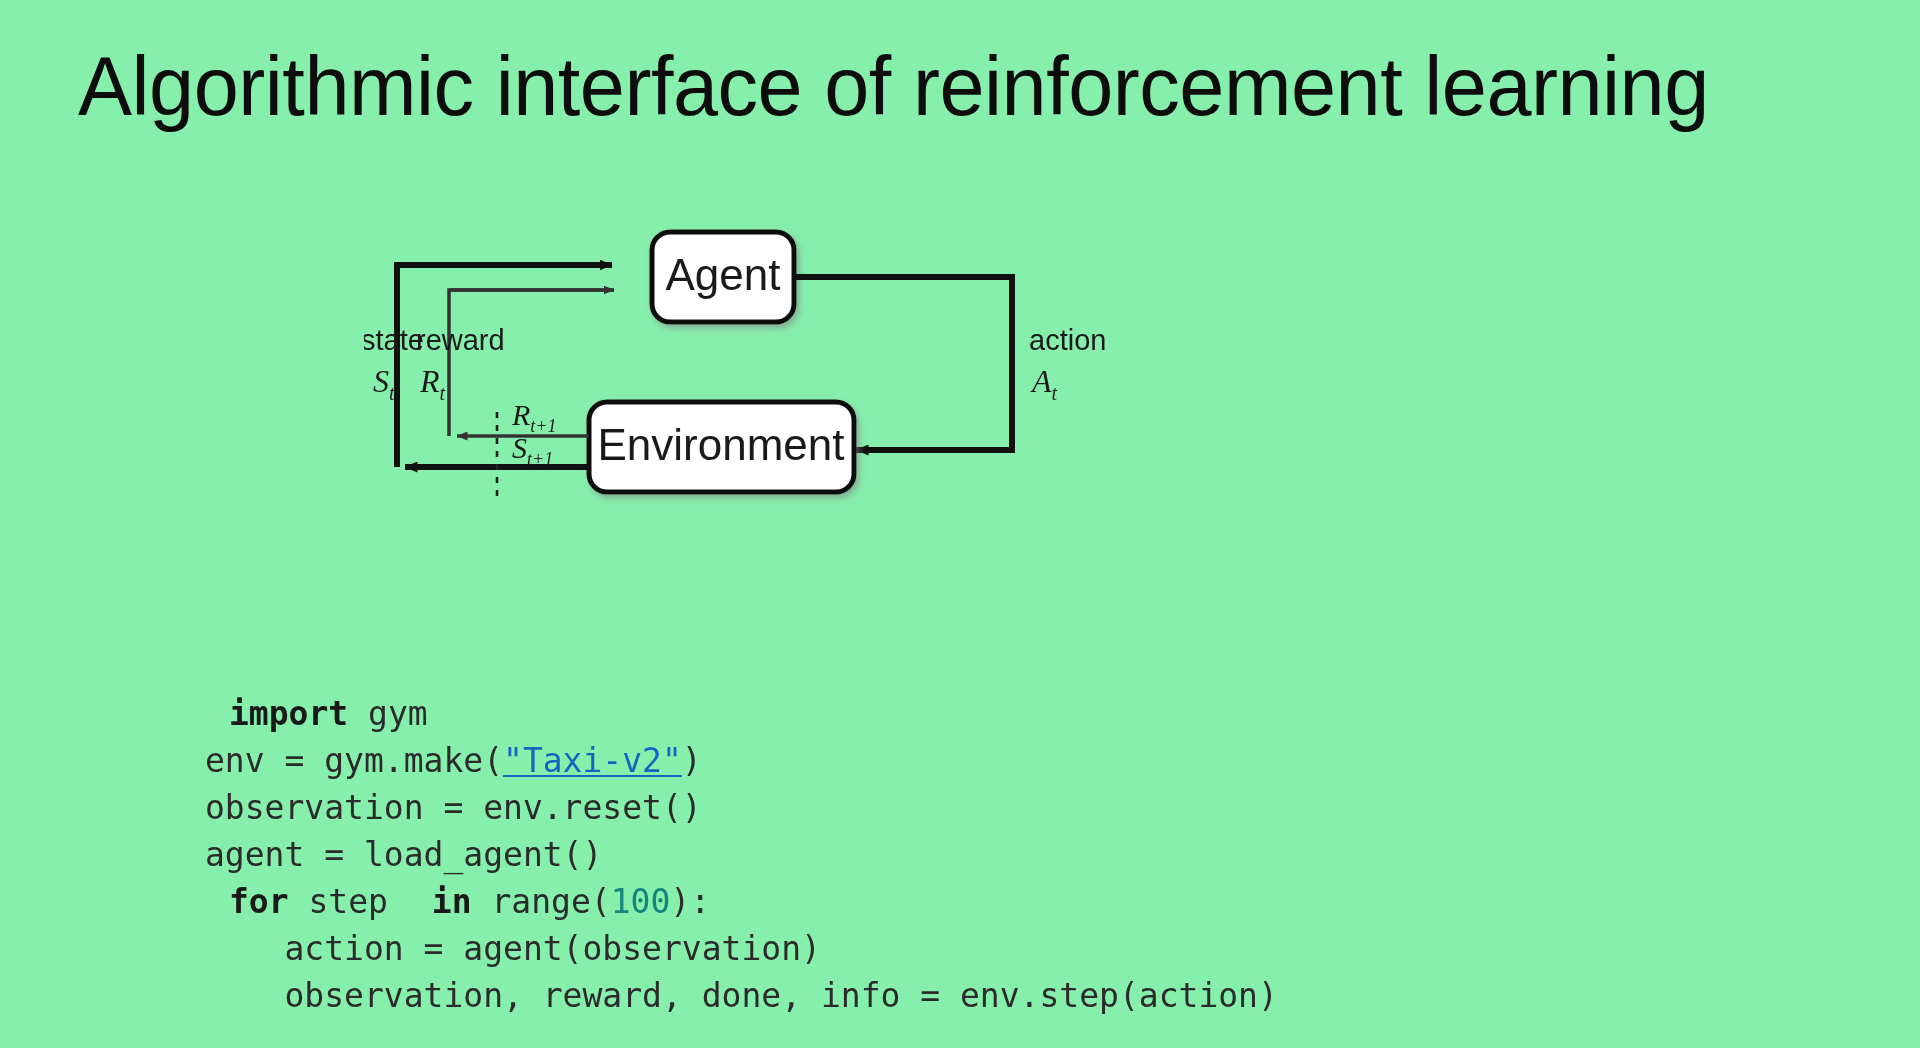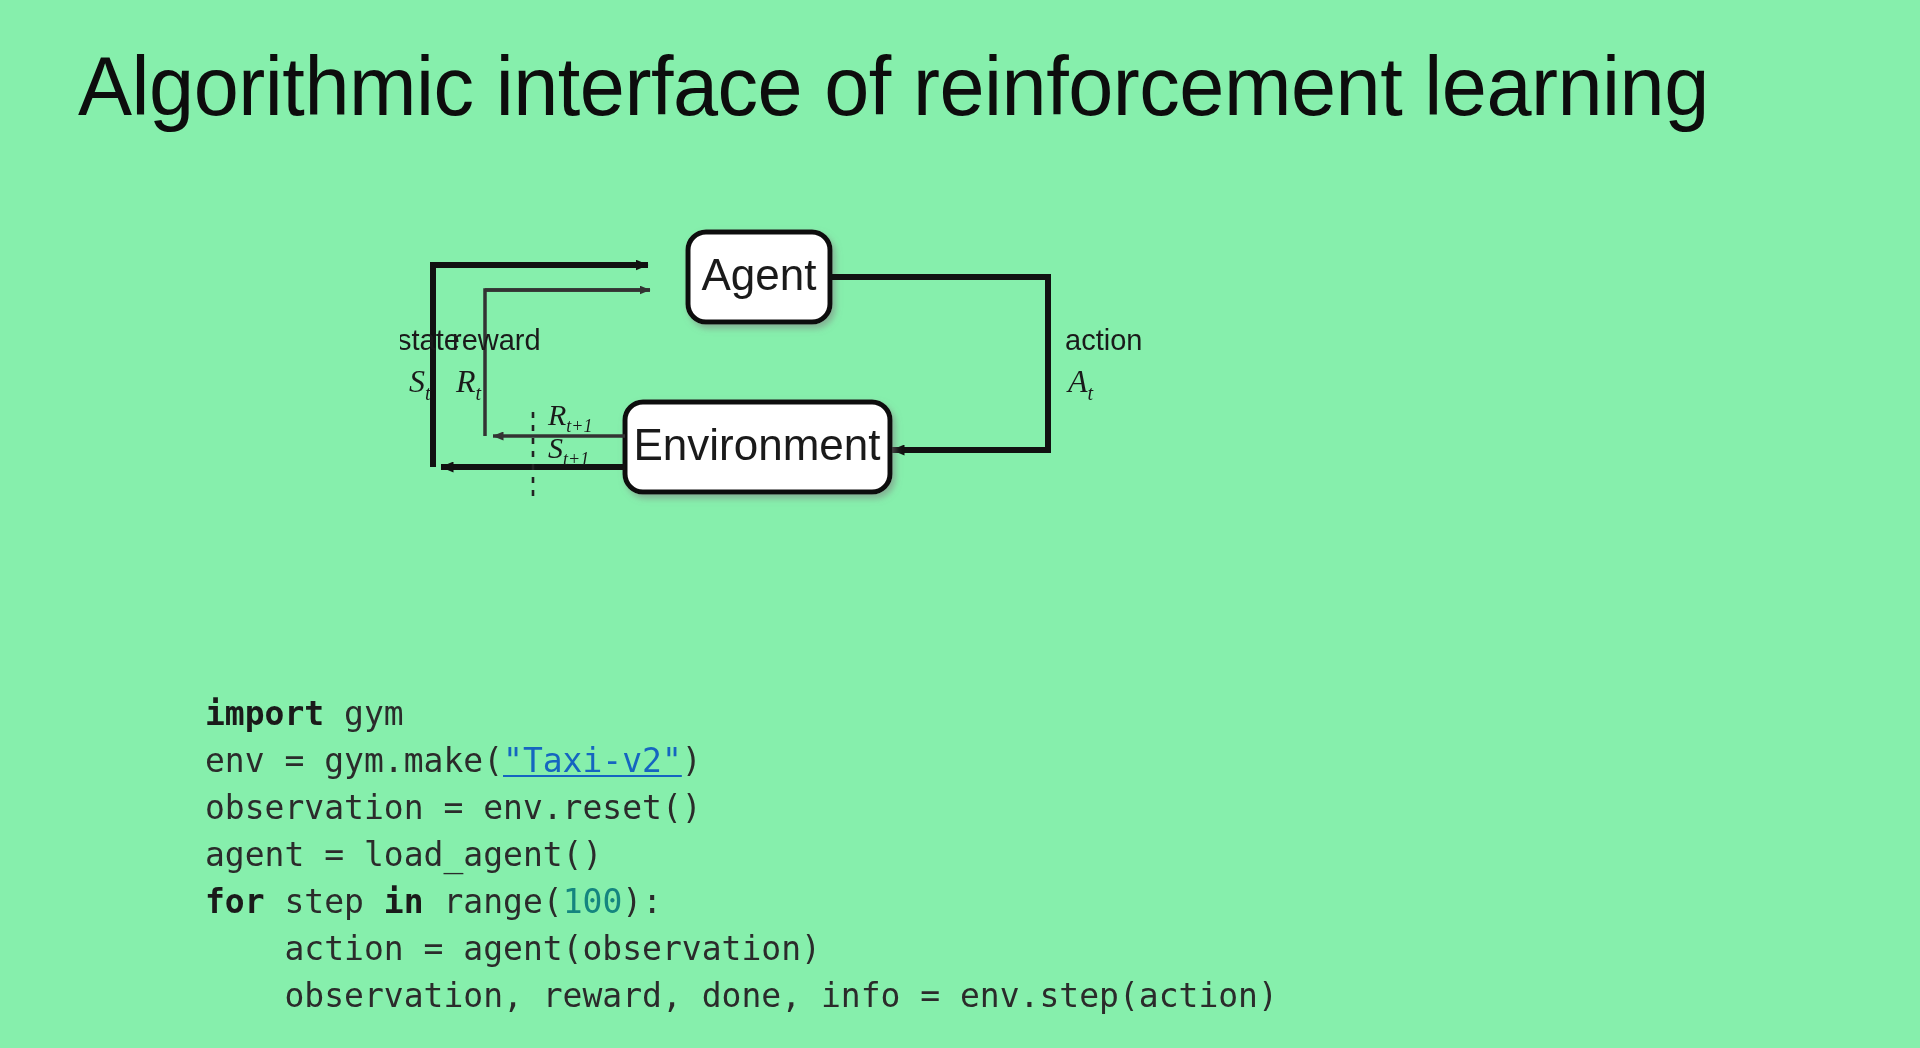--- a/index.html
+++ b/index.html
@@ -37,41 +37,41 @@
     letter-spacing: -0.5px;
     color: #0d0d0d;
     white-space: nowrap;
     transform: scaleX(0.965);
     transform-origin: left top;
   }
 
   
   #diagram {
     position: absolute;
-    left: 400px;
+    left: 364px;
     top: 220px;
     width: 1080px;
     height: 300px;
   }
   #diagram svg { display: block; }
 
   
   #code-block {
     position: absolute;
     left: 205px;
     top: 690px;
     font-family: "DejaVu Sans Mono", "Liberation Mono", monospace;
     font-size: 33px;
     line-height: 47px;
     color: #2b2b2b;
     white-space: pre;
     letter-spacing: 0px;
   }
   #code-block .ln { display: block; height: 47px; }
-  .kw   { font-weight: bold; color: #1a1a1a; }
+  .kw   { font-weight: bold; color: #1a1a1a; margin-left: 24px; }
   .num  { color: #14857f; }
   .link {
     color: #1565c0;
     text-decoration: underline;
     text-decoration-thickness: 2px;
     text-underline-offset: 3px;
     cursor: pointer;
   }
 </style>
 </head>

